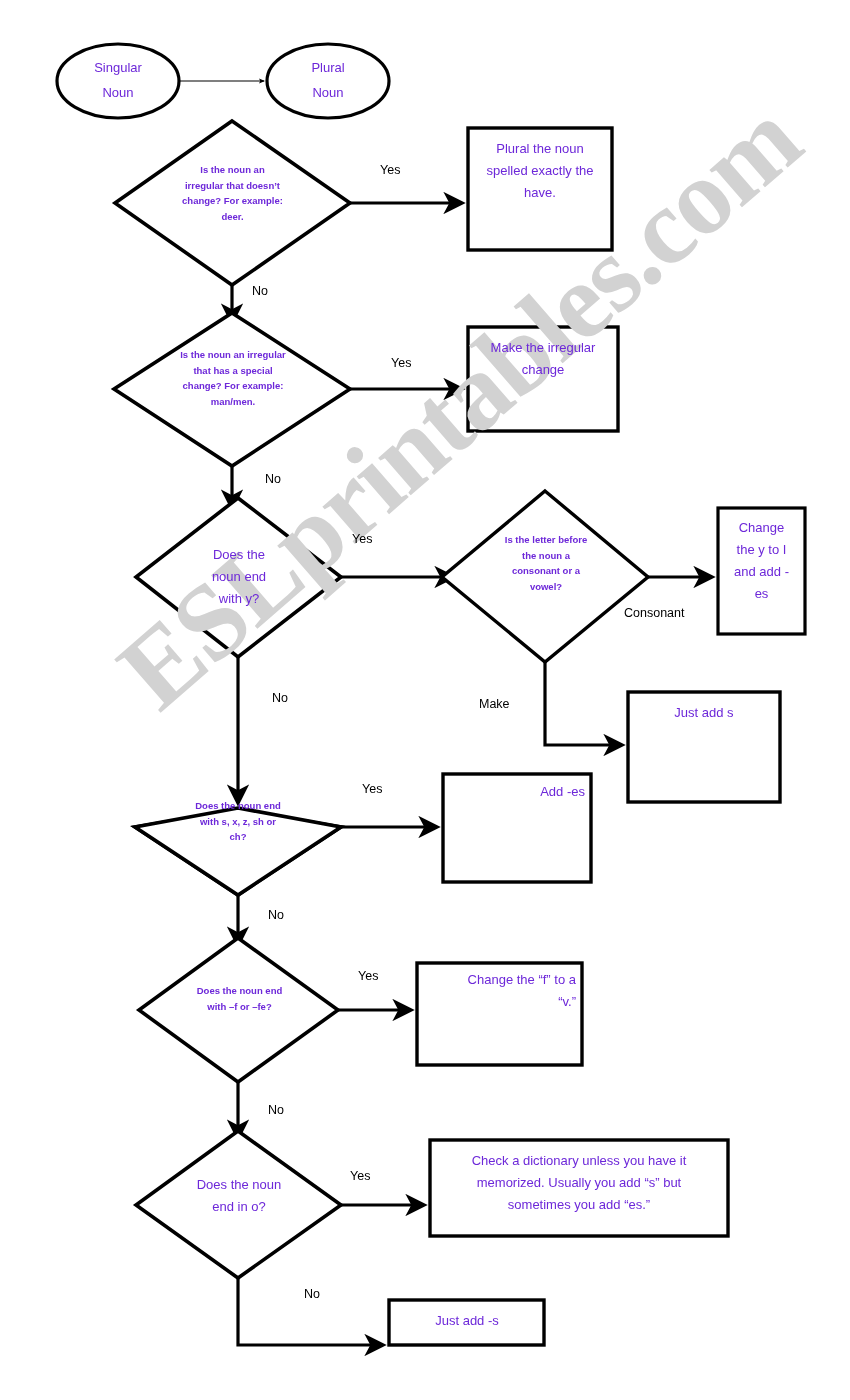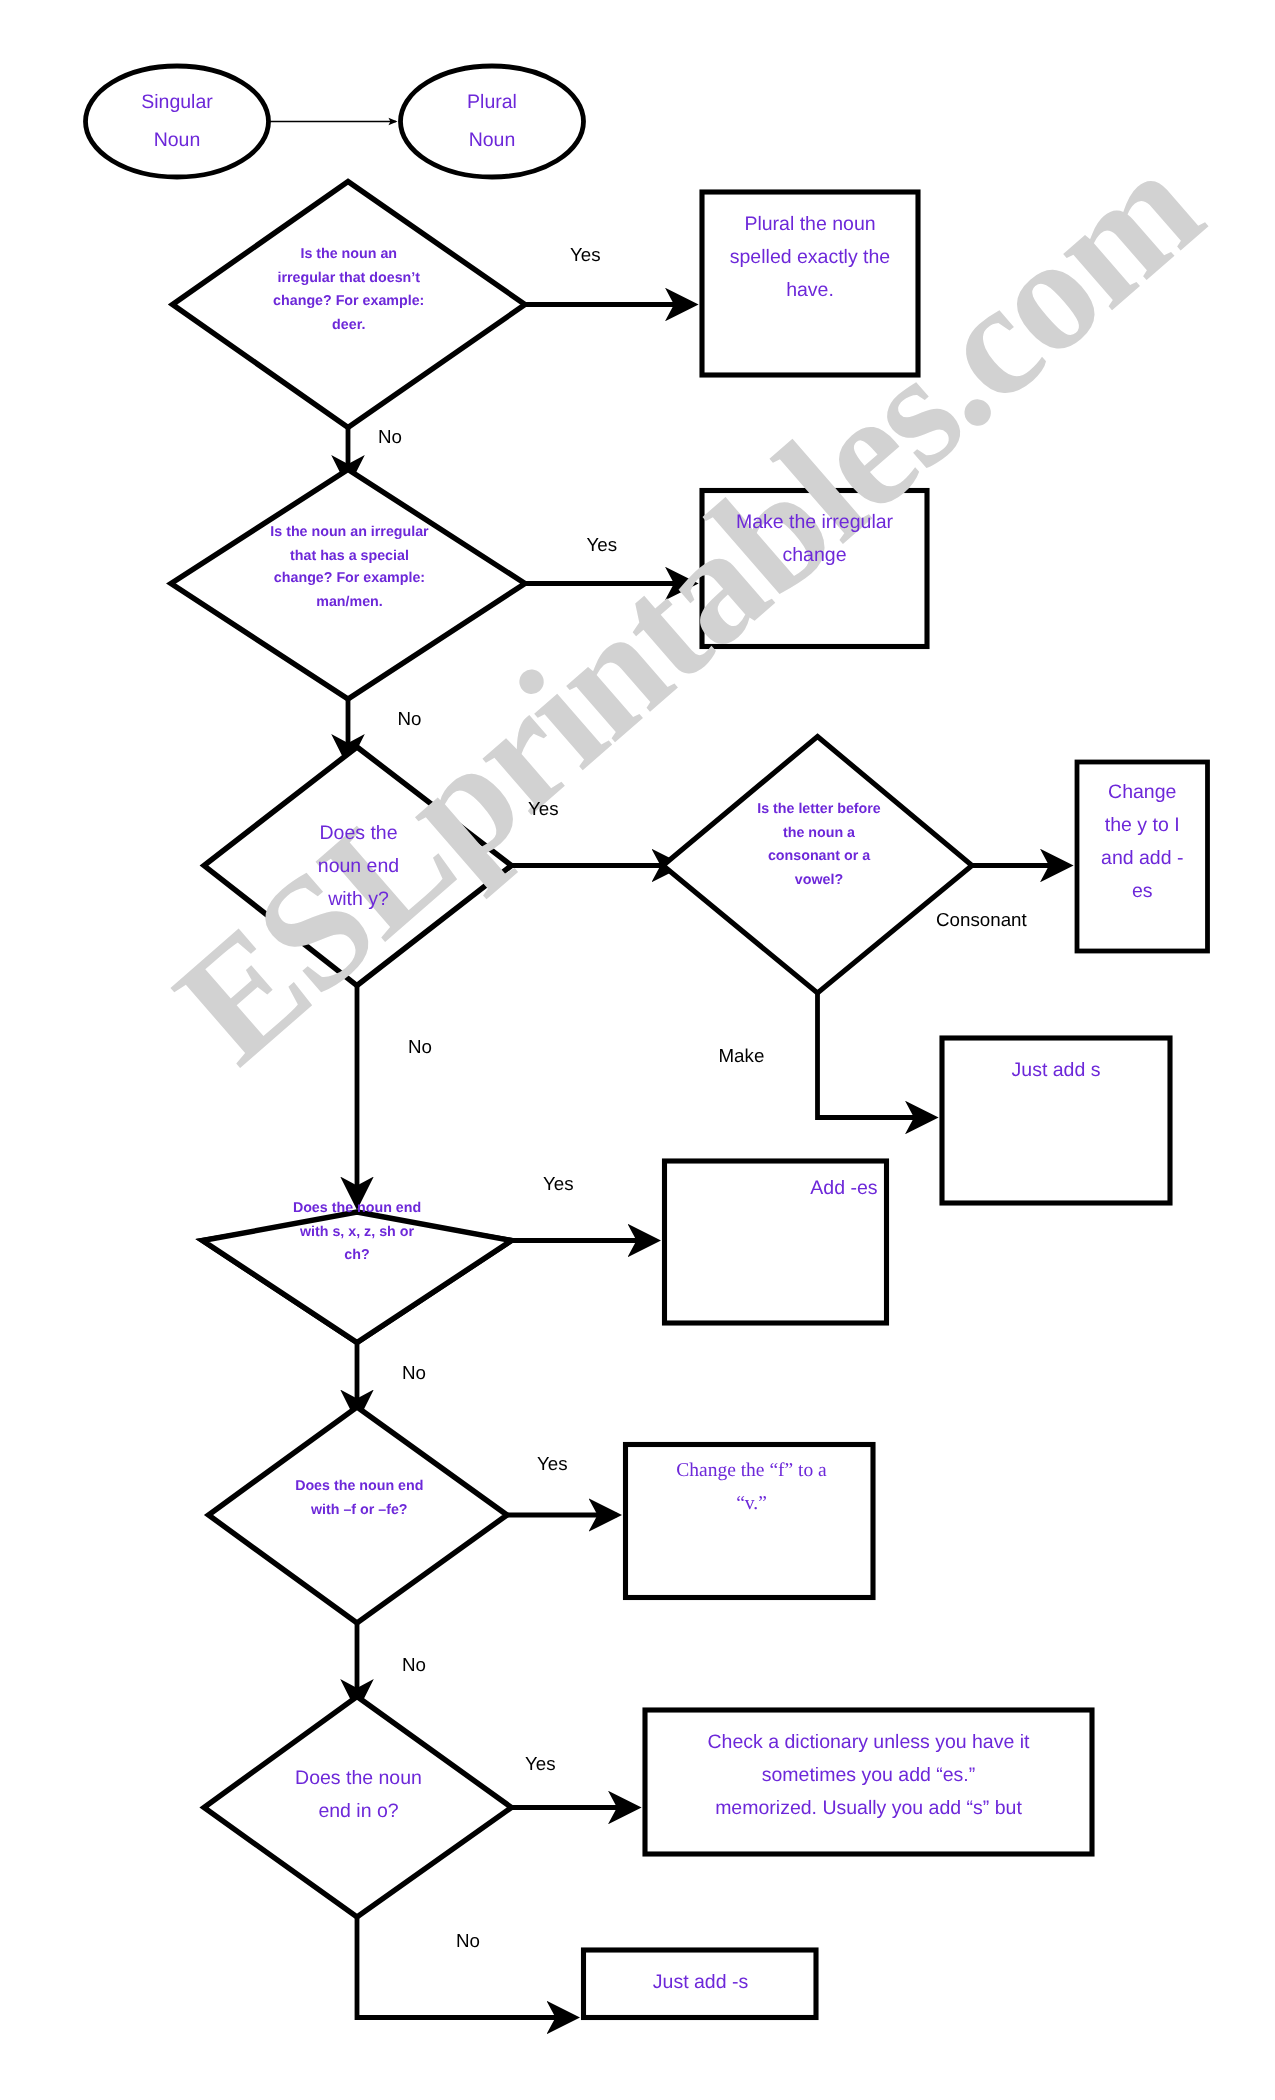--- a/index.html
+++ b/index.html
@@ -55,22 +55,21 @@
     text-align: center;
   }
   .node-text {
     position: absolute;
     z-index: 8;
     color: #6d28d9;
     text-align: center;
     line-height: 1.38;
   }
   .node-text.left {
-    text-align: center;
-    font-family: Liberation Serif, serif;
+    text-align: right;
   }
   .ellipse-text {
     font-size: 13px;
     line-height: 1.9;
   }
   .diamond-text-sm {
     font-size: 9.5px;
     font-weight: bold;
     line-height: 1.65;
   }
@@ -277,21 +276,21 @@
     <div>Does the noun</div>
     <div>end in o?</div>
   </div>
 
   <div class="lbl edge-label" style="left:350px; top:1168px;">Yes</div>
 
   <div class="lbl edge-label" style="left:304px; top:1286px;">No</div>
 
   <div class="node-text box-text" style="left:438px; top:1150px; width:282px;">
     <div>Check a dictionary unless you have it</div>
+    <div>memorized.  Usually you add “s” but</div>
     <div>sometimes you add “es.”</div>
-    <div>memorized.  Usually you add “s” but</div>
   </div>
 
   <div class="node-text box-text" style="left:396px; top:1310px; width:142px;">
     <div>Just add -s</div>
   </div>
 
 </div>
 
 </body></html>

